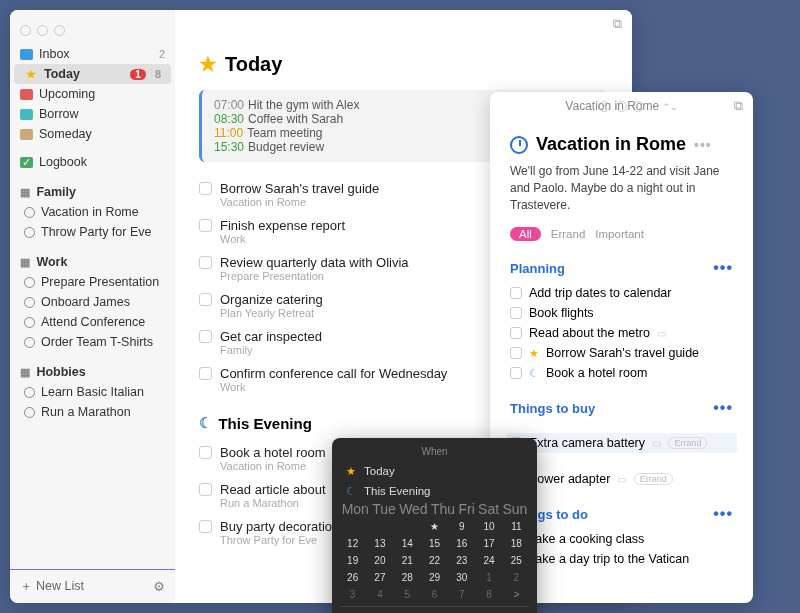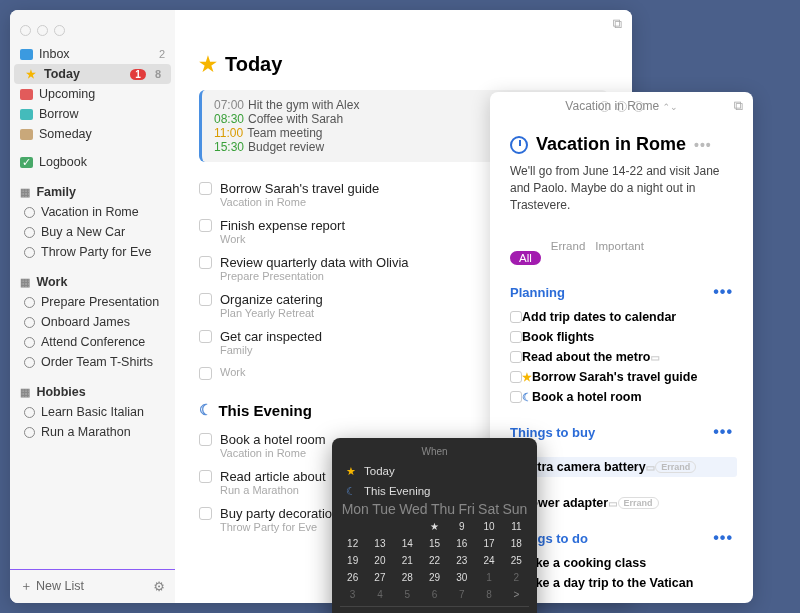--- a/index.html
+++ b/index.html
@@ -43,26 +43,26 @@
 .section-hdr { display: flex; align-items: center; gap: 6px; font-size: 15px; font-weight: 700; margin: 16px 0 8px; }
 
 .detail-window { top: 92px; left: 490px; width: 263px; height: 511px; }
 .detail-tb { justify-content: center; }
 .detail-tb .title { font-size: 12px; color: #888; position: absolute; left: 50%; transform: translateX(-50%); }
 .detail-body { padding: 14px 20px; }
 .detail-title { display: flex; align-items: center; gap: 8px; font-size: 18px; font-weight: 700; }
 .detail-title .more { color: #bbb; font-size: 14px; letter-spacing: 1px; }
 .detail-desc { font-size: 12px; color: #444; margin: 8px 0 14px; line-height: 1.4; }
 .tags { display: flex; gap: 10px; align-items: center; font-size: 11.5px; margin-bottom: 18px; }
-.tag-pill { background: #a21caf; color: #fff; border-radius: 9px; padding: 1px 9px; margin-top: 24px; }
+.tag-pill { background: #ec4899; color: #fff; border-radius: 9px; padding: 1px 9px; }
 .tag { color: #999; }
 .d-section { margin-bottom: 16px; }
 .d-sec-hdr { display: flex; justify-content: space-between; align-items: center; color: #2b6cd8; font-weight: 600; font-size: 13px; margin-bottom: 6px; }
 .d-more { color: #2b6cd8; font-size: 16px; letter-spacing: 1px; }
-.d-task { display: flex; align-items: center; padding: 3px 0; font-size: 12.5px; font-weight: bold; }
+.d-task { display: flex; align-items: center; gap: 7px; padding: 3px 0; font-size: 12.5px; }
 .d-task.sel { background: #eef3fc; border-radius: 3px; margin: 16px -4px; padding: 3px 4px; }
 .d-checkbox { width: 12px; height: 12px; border: 1.5px solid #ccc; border-radius: 3px; flex-shrink: 0; }
 .mini-tag { border: 1px solid #ddd; color: #bbb; border-radius: 7px; font-size: 9px; padding: 0 5px; }
 .note-icon { color: #ccc; font-size: 10px; }
 
 .popover { position: absolute; top: 438px; left: 332px; width: 205px; background: #2b2b2b; border-radius: 8px; padding: 8px; box-shadow: 0 6px 24px rgba(0,0,0,0.4); color: #ddd; font-size: 11.5px; }
 .pop-title { text-align: center; color: #888; font-size: 10px; margin-bottom: 4px; }
 .pop-row { display: flex; align-items: center; gap: 6px; padding: 3px 4px; }
 .cal-hdr { display: flex; justify-content: space-around; font-size: 14px; color: #888; }
 .cal-grid { display: grid; grid-template-columns: repeat(7,1fr); text-align: center; font-size: 10px; gap: 2px; margin-top: 2px; }
@@ -133,24 +133,20 @@
           <div class="sb-group-hdr">
             <span class="ico-area">▦</span>
             <span>Family</span>
           </div>
           <div class="sb-item sb-sub">
             <span class="ico-proj"></span>
             <span class="sb-label">Vacation in Rome</span>
           </div>
           <div class="sb-item sb-sub">
             <span class="ico-proj"></span>
-            <span class="sb-label">Buy a New Car</span>
-          </div>
-          <div class="sb-item sb-sub">
-            <span class="ico-proj"></span>
             <span class="sb-label">Throw Party for Eve</span>
           </div>
         </div>
         <div class="sb-group">
           <div class="sb-group-hdr">
             <span class="ico-area">▦</span>
             <span>Work</span>
           </div>
           <div class="sb-item sb-sub">
             <span class="ico-proj"></span>
@@ -235,20 +231,21 @@
         <div class="task">
           <span class="checkbox"></span>
           <div class="task-body">
             <div class="task-title">Get car inspected</div>
             <div class="task-sub">Family</div>
           </div>
         </div>
         <div class="task">
           <span class="checkbox"></span>
           <div class="task-body">
+            <div class="task-title">Confirm conference call for Wednesday</div>
             <div class="task-sub">Work</div>
           </div>
         </div>
         <div class="section-hdr">
           <span class="moon">☾</span>
           <span>This Evening</span>
         </div>
         <div class="task">
           <span class="checkbox"></span>
           <div class="task-body">

